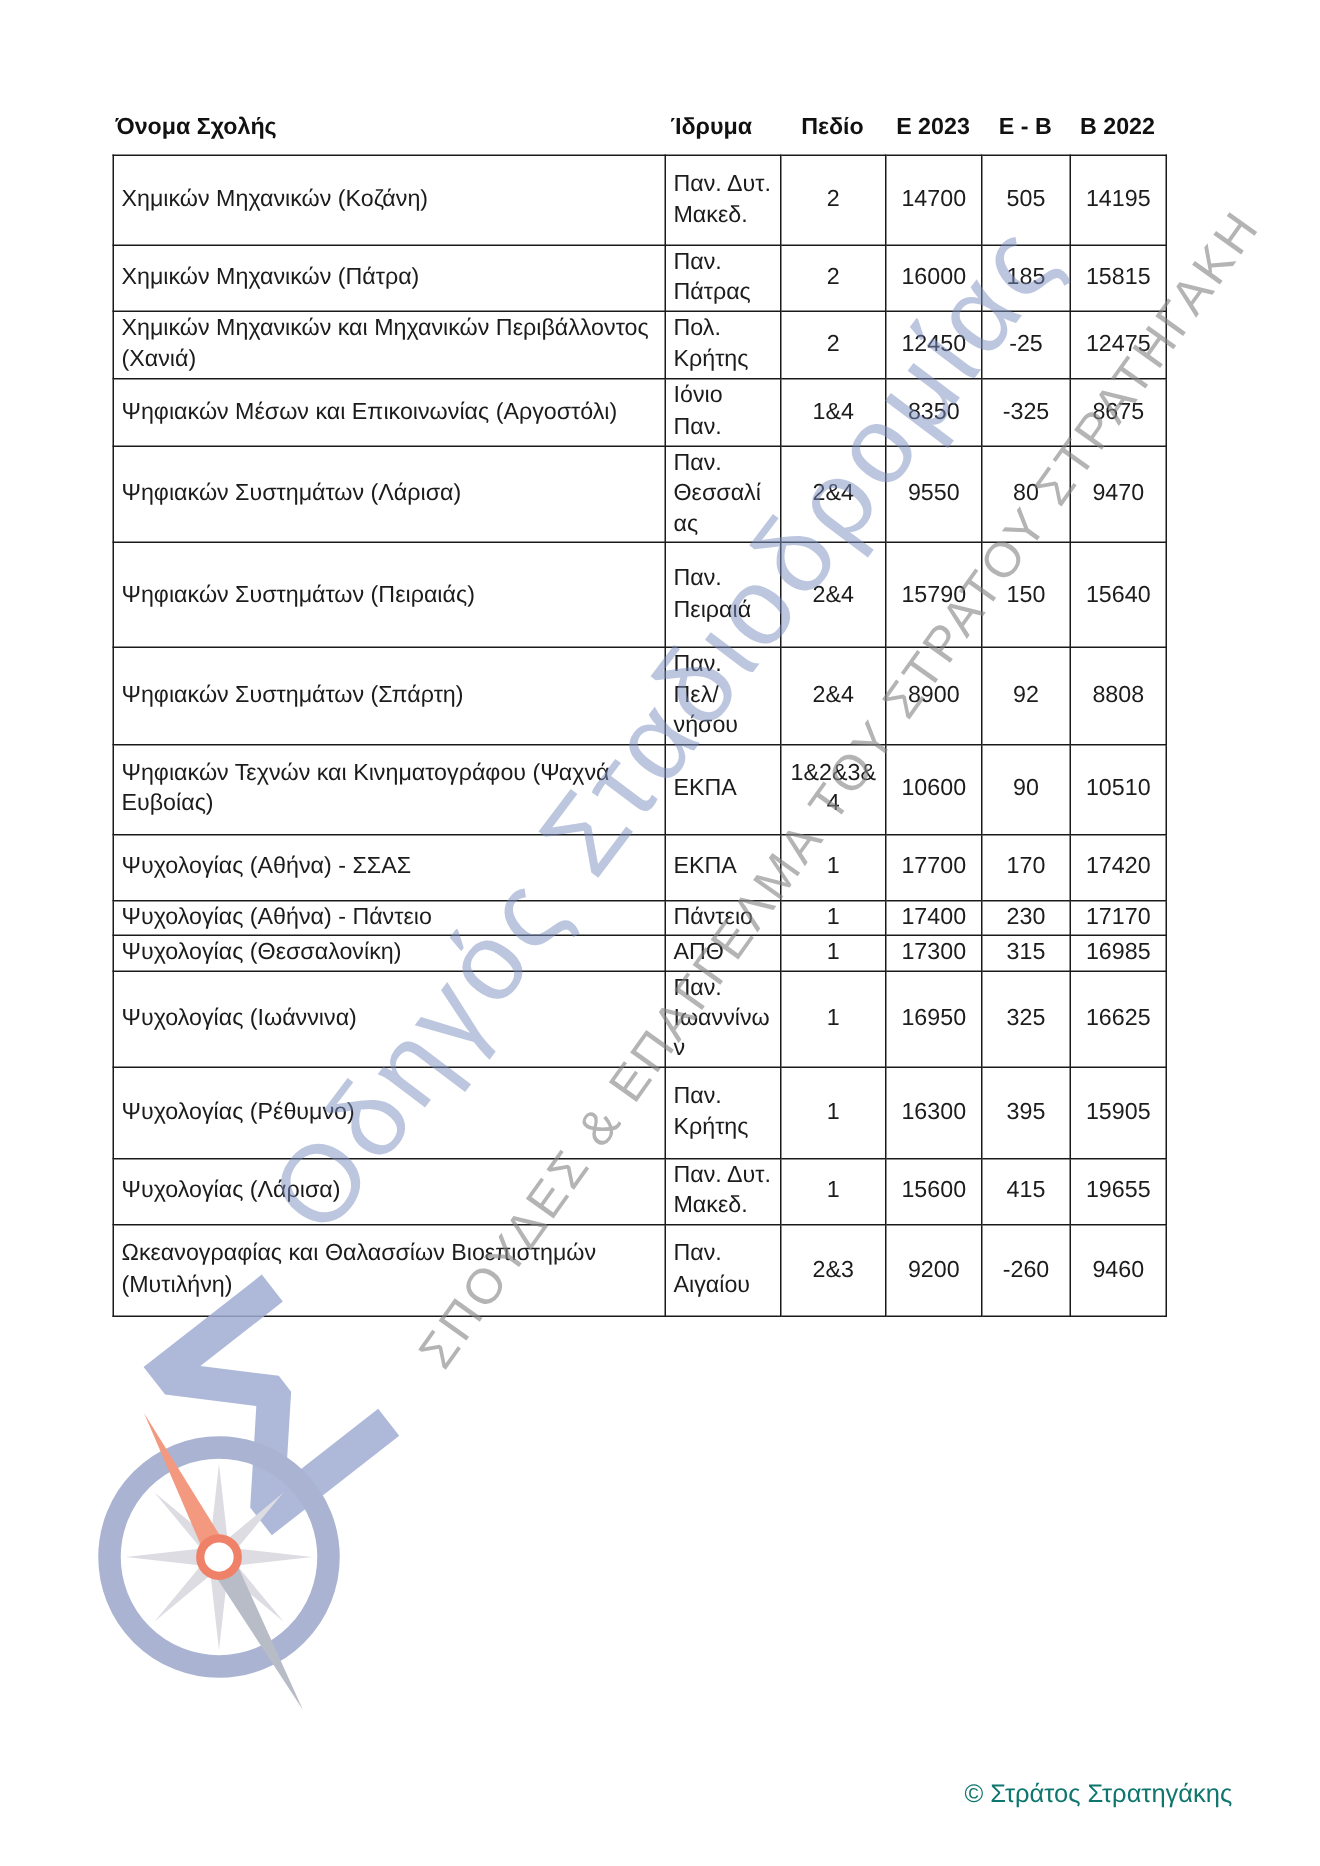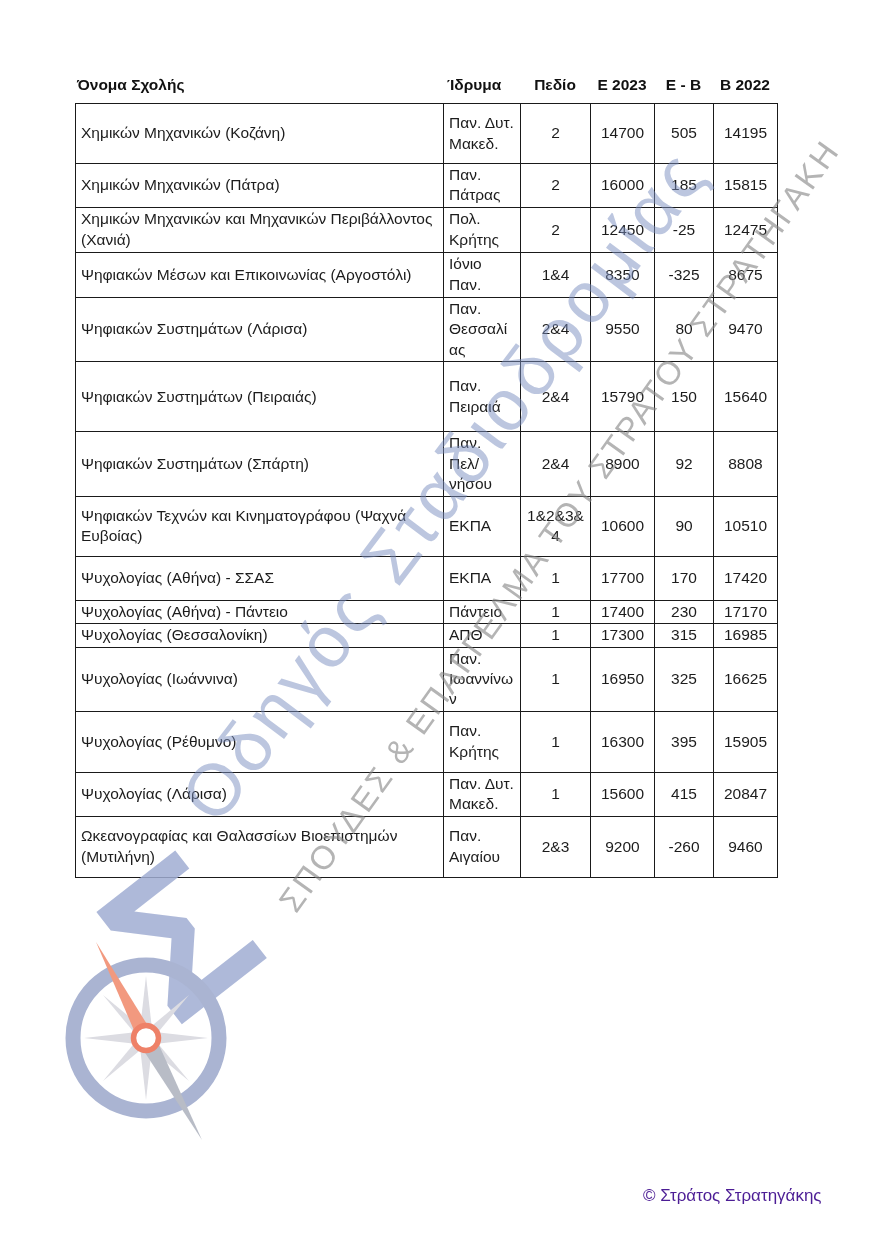--- a/index.html
+++ b/index.html
@@ -79,21 +79,21 @@
     font-size:205px;line-height:0.82;font-weight:bold;
     color:rgba(160,173,210,0.85);
     transform:rotate(-38deg);transform-origin:50% 50%;
     pointer-events:none;
   }
   .compass{position:absolute;left:55px;top:935px;pointer-events:none;}
 
   
   .footer{
     position:absolute;left:643px;top:1186px;
-    font-size:17px;color:#4c1d95;
+    font-size:17px;color:#0f766e;
   }
 </style>
 </head>
 <body>
 
 <div class="page">
 
   <div class="col-head">
     <div class="c c-name">Όνομα Σχολής</div>
     <div class="c c-inst">Ίδρυμα</div>
@@ -216,21 +216,21 @@
       <td class="e2023">16300</td>
       <td class="eb">395</td>
       <td class="b2022">15905</td>
     </tr>
         <tr>
       <td class="name">Ψυχολογίας (Λάρισα)</td>
       <td class="inst">Παν. Δυτ. Μακεδ.</td>
       <td class="field">1</td>
       <td class="e2023">15600</td>
       <td class="eb">415</td>
-      <td class="b2022">20847</td>
+      <td class="b2022">19655</td>
     </tr>
         <tr>
       <td class="name">Ωκεανογραφίας και Θαλασσίων Βιοεπιστημών (Μυτιλήνη)</td>
       <td class="inst">Παν. Αιγαίου</td>
       <td class="field">2&amp;3</td>
       <td class="e2023">9200</td>
       <td class="eb">-260</td>
       <td class="b2022">9460</td>
     </tr>
       </tbody>

